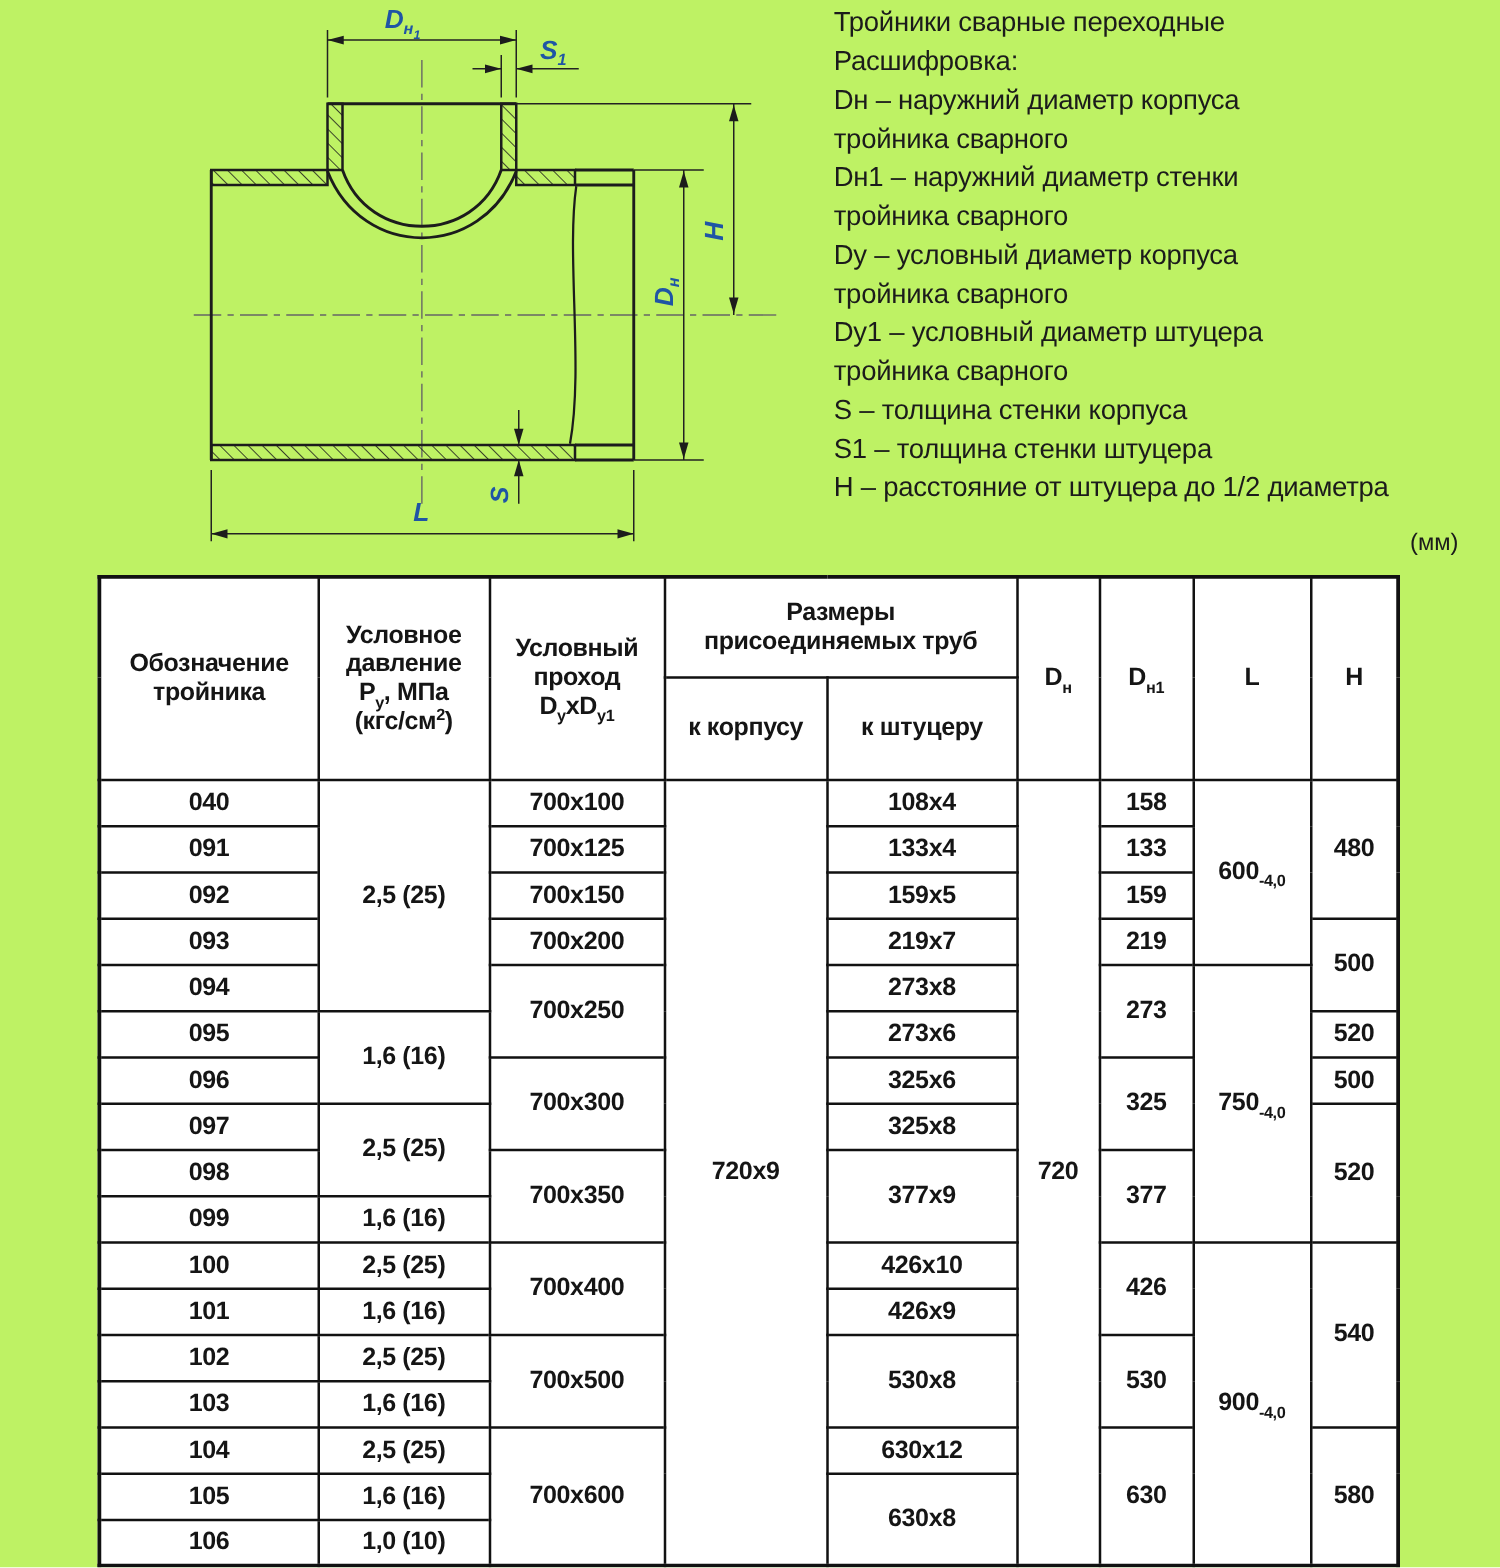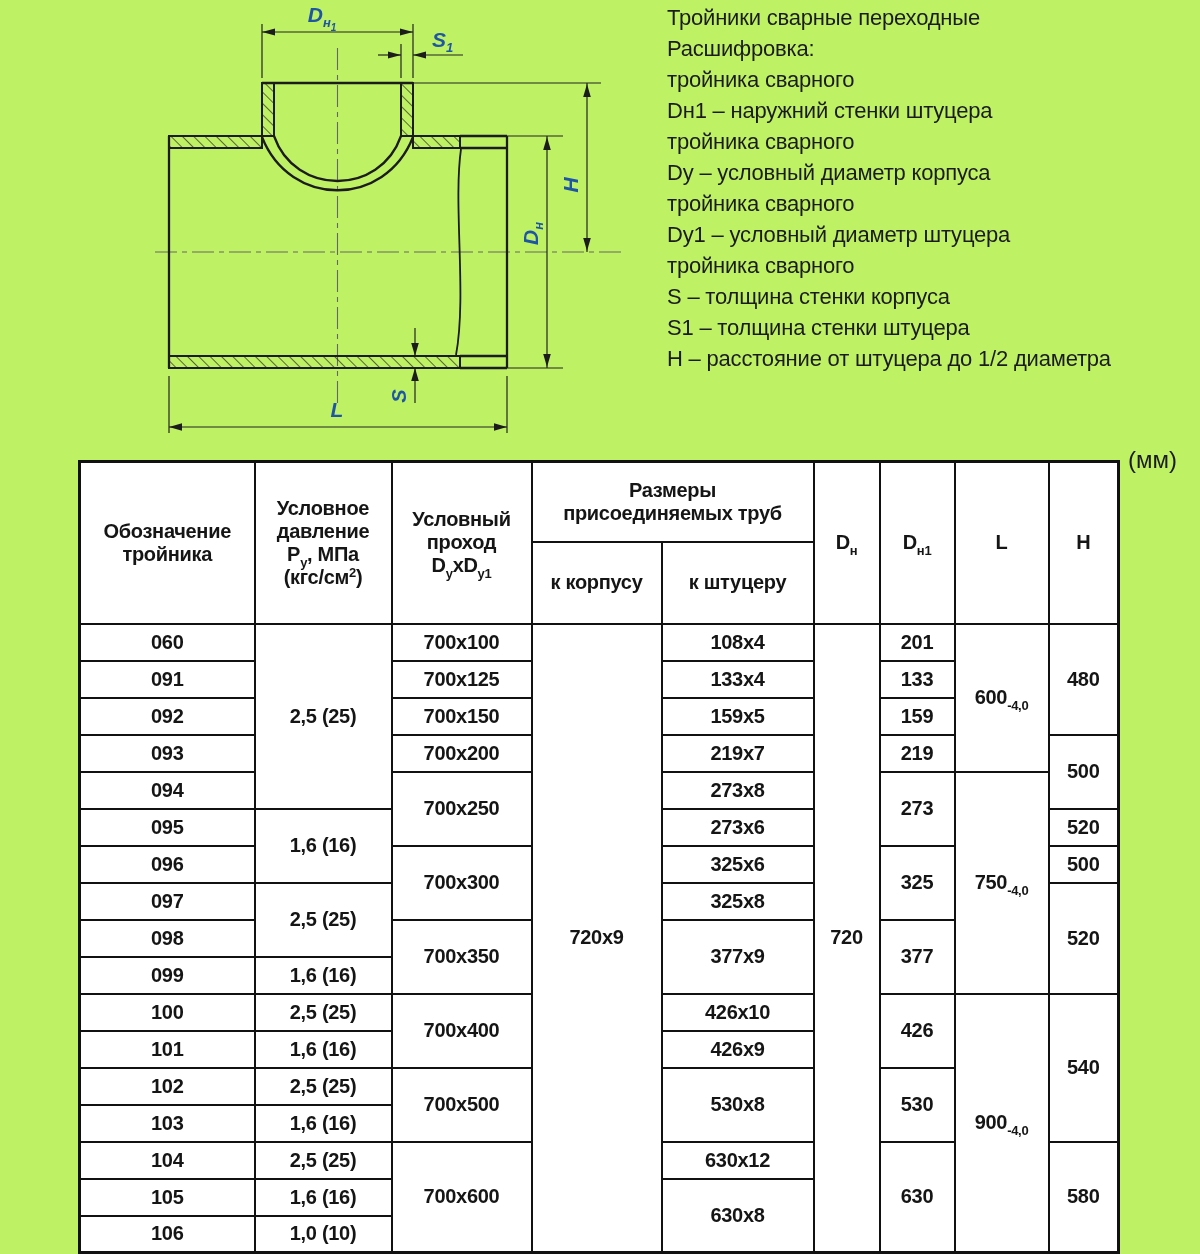--- a/index.html
+++ b/index.html
@@ -3,21 +3,21 @@
 <meta charset="utf-8">
 <style>
   html,body{margin:0;padding:0;background:#fff;}
   .canvas{position:relative;width:1200px;height:1254px;background:#bef264;overflow:hidden;
           font-family:"Liberation Sans",sans-serif;color:#1c1c1c;}
   
   .drawing{position:absolute;left:0;top:0;}
   
   .legend{position:absolute;left:667px;top:2px;width:520px;font-size:22px;line-height:31px;
           font-weight:400;color:#1b1b1b;letter-spacing:-0.2px;}
-  .units{position:absolute;left:1128px;top:446px;font-size:24px;color:#1b1b1b;text-align:right;}
+  .units{position:absolute;left:1128px;top:424px;font-size:19px;color:#1b1b1b;text-align:right;}
   
   table.spec{position:absolute;left:78px;top:460px;border-collapse:collapse;table-layout:fixed;
              background:#fff;border:3px solid #111;}
   table.spec th,table.spec td{border:2px solid #111;text-align:center;vertical-align:middle;
              font-weight:700;font-size:20px;color:#151515;padding:0 2px;letter-spacing:-0.3px;
              font-family:"Liberation Sans",sans-serif;}
   table.spec thead tr.h1{height:80px;}
   table.spec thead tr.h2{height:82px;}
   table.spec tbody tr{height:37px;}
   table.spec sub{font-size:13px;vertical-align:-6px;line-height:0;}
@@ -106,22 +106,23 @@
     <text class="dimlbl" x="432" y="47" font-size="21"><tspan>S</tspan><tspan font-size="13" dy="5">1</tspan></text>
     <text class="dimlbl" transform="translate(578,185) rotate(-90)" font-size="21" text-anchor="middle"><tspan>H</tspan></text>
     <text class="dimlbl" transform="translate(538,245) rotate(-90)" font-size="21"><tspan>D</tspan><tspan font-size="13" dy="5">н</tspan></text>
     <text class="dimlbl" transform="translate(406,396) rotate(-90)" font-size="20" text-anchor="middle"><tspan>S</tspan></text>
     <text class="dimlbl" x="337" y="417" font-size="21" text-anchor="middle"><tspan>L</tspan></text>
   </svg>
 
   <div class="legend">
       <div>Тройники сварные переходные</div>
       <div>Расшифровка:</div>
-      <div>тройника сварного</div>
-      <div>Dн1 – наружний стенки штуцера</div>
+      <div>Dн – наружний диаметр корпуса</div>
+      <div>тройника сварного</div>
+      <div>Dн1 – наружний диаметр стенки</div>
       <div>тройника сварного</div>
       <div>Dу – условный диаметр корпуса</div>
       <div>тройника сварного</div>
       <div>Dу1 – условный диаметр штуцера</div>
       <div>тройника сварного</div>
       <div>S – толщина стенки корпуса</div>
       <div>S1 – толщина стенки штуцера</div>
       <div>H – расстояние от штуцера до 1/2 диаметра</div>
     </div>
 
@@ -150,27 +151,27 @@
           <th rowspan="2">L</th>
           <th rowspan="2">H</th>
         </tr>
         <tr class="h2">
           <th>к корпусу</th>
           <th>к штуцеру</th>
         </tr>
       </thead>
     <tbody>
         <tr>
-          <td>060</td>
+          <td>040</td>
           <td rowspan="5">2,5 (25)</td>
           <td>700x100</td>
           <td rowspan="17">720x9</td>
           <td>108x4</td>
           <td rowspan="17">720</td>
-          <td>201</td>
+          <td>158</td>
           <td rowspan="4">600<sub>-4,0</sub></td>
           <td rowspan="3">480</td>
         </tr>
         <tr>
           <td>091</td>
           <td>700x125</td>
           <td>133x4</td>
           <td>133</td>
         </tr>
         <tr>

